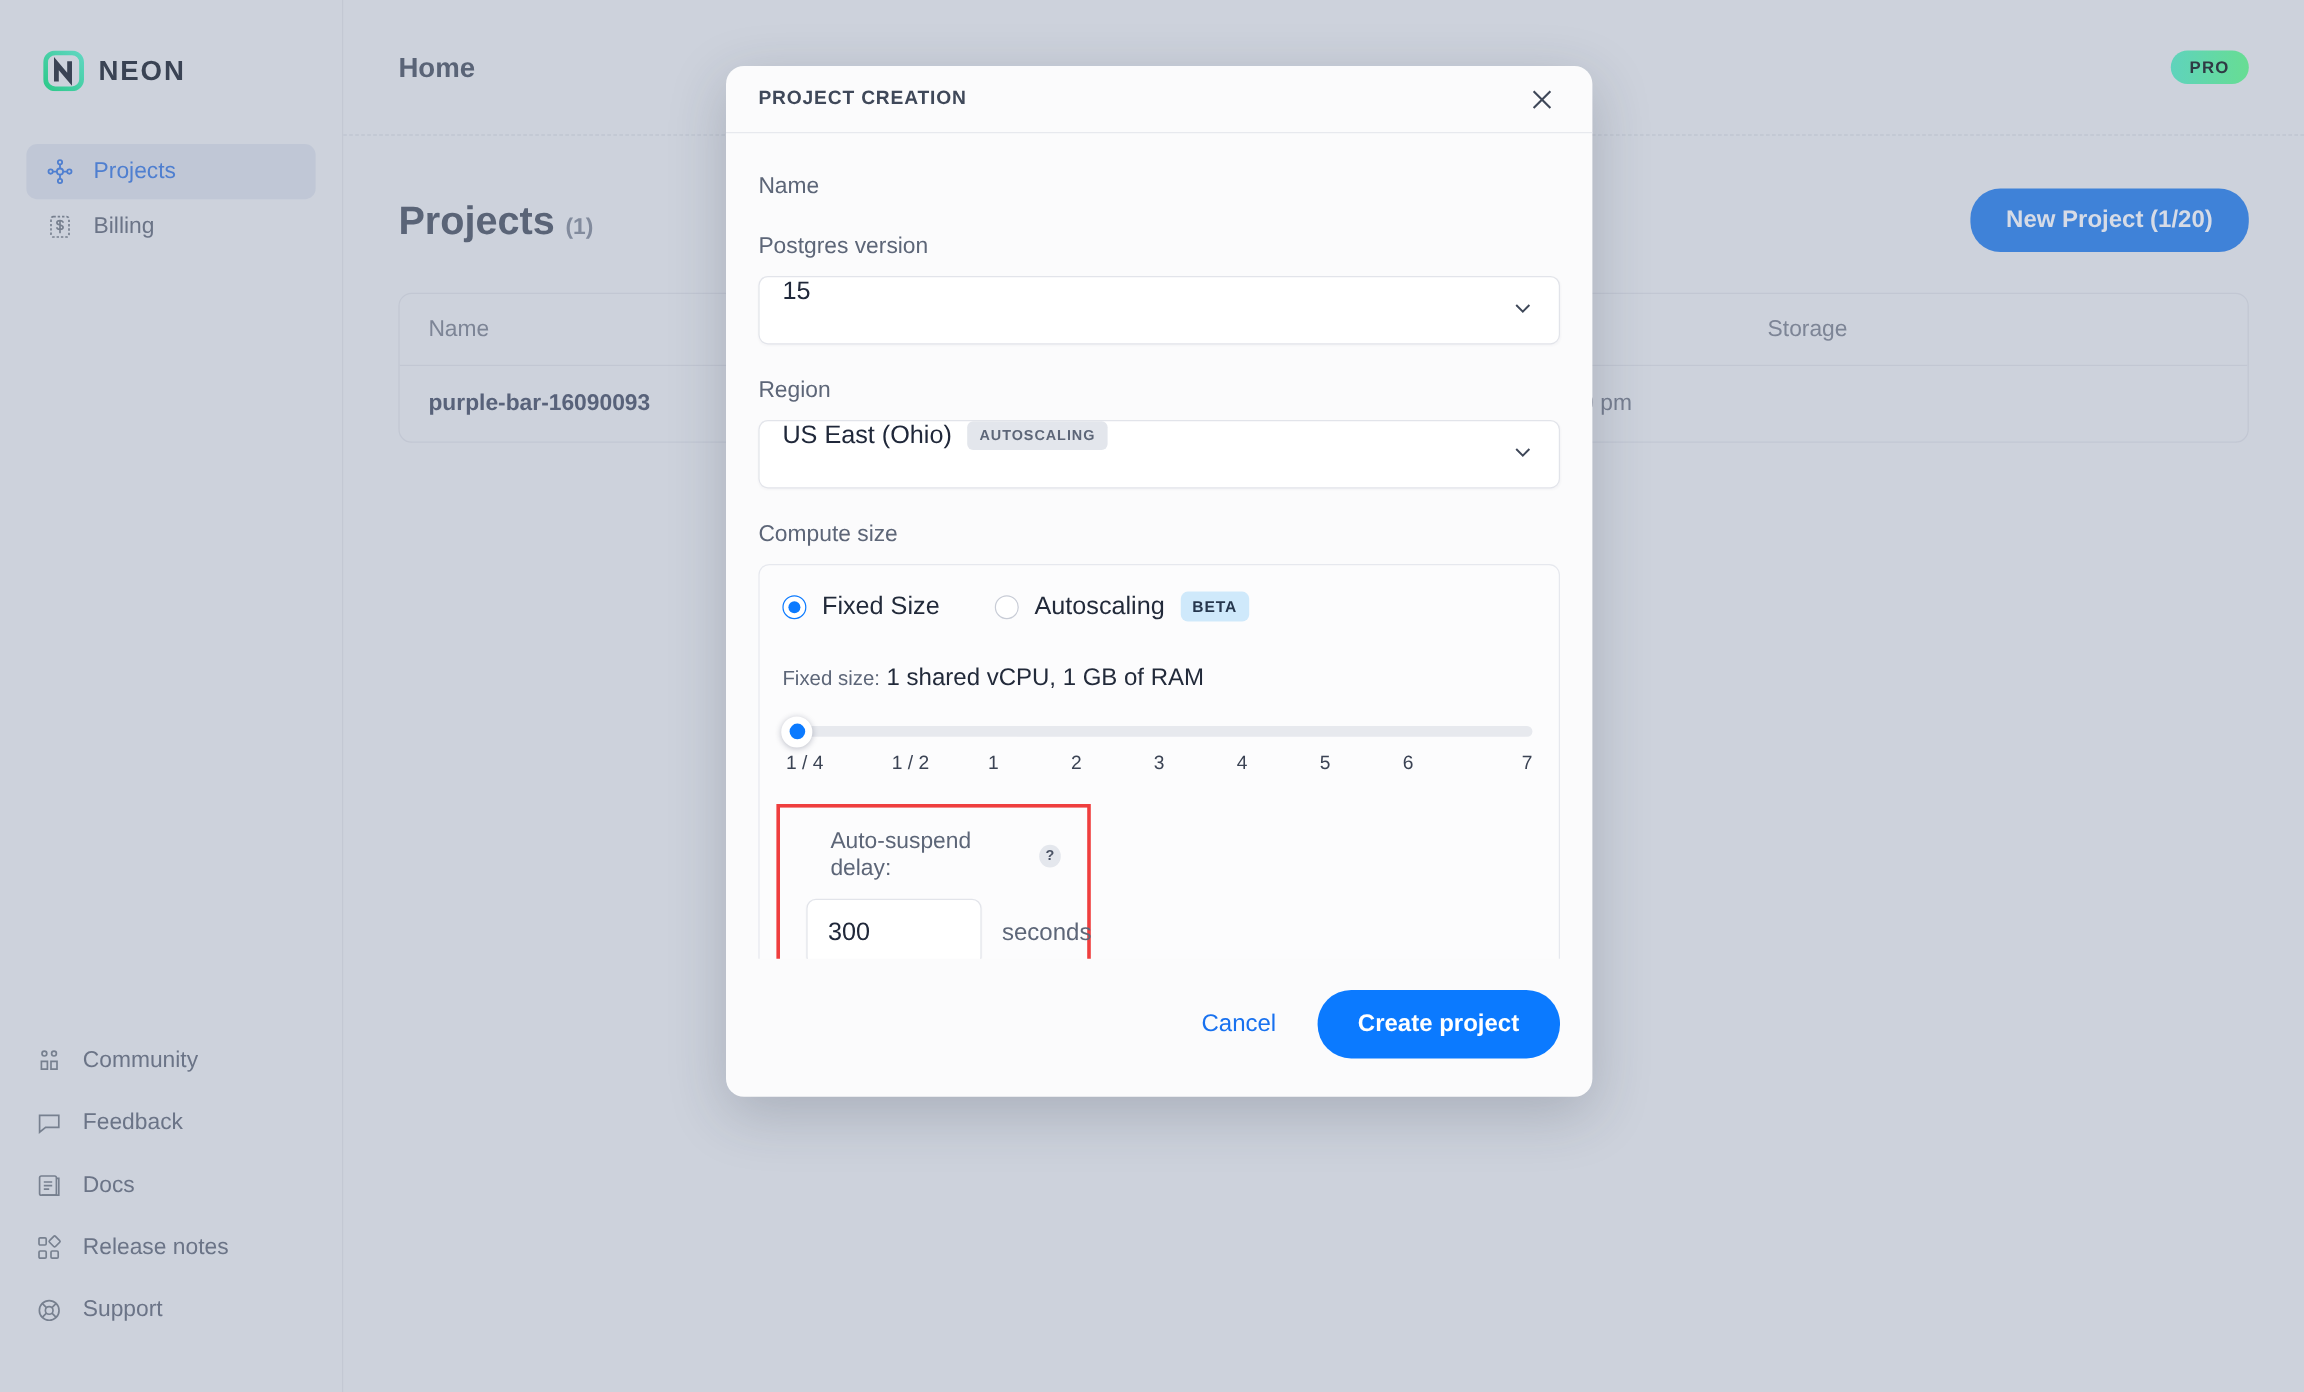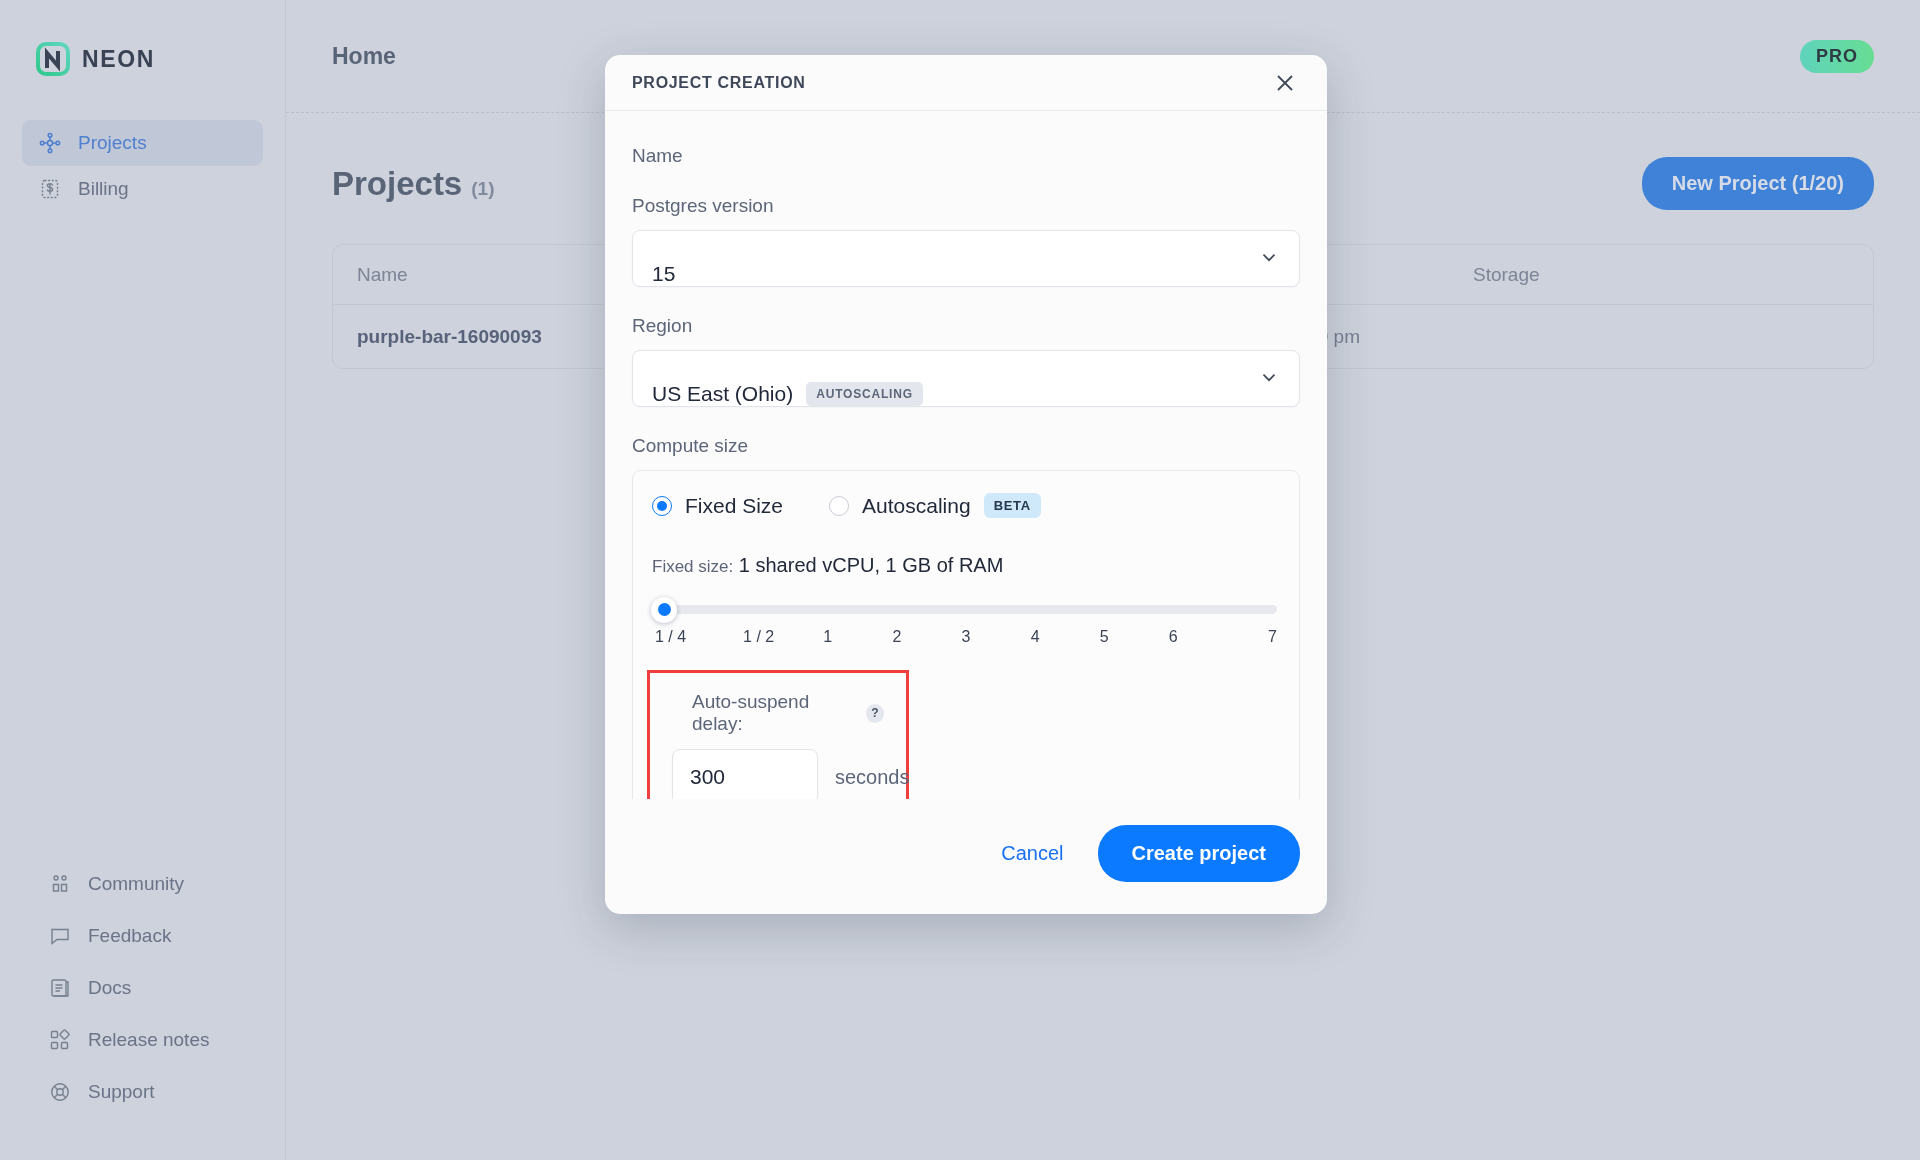--- a/index.html
+++ b/index.html
@@ -39,37 +39,37 @@
   }
   .nav-top { margin-top: 44px; padding: 0 22px; }
   .nav-item {
     display: flex; align-items: center; gap: 16px;
     height: 46px; padding: 0 16px; border-radius: 9px;
     font-size: 19px; color: #6b7487; cursor: pointer;
   }
   .nav-item.active { background: #c0c7d6; color: #4f7fd0; }
   .nav-item .ico { width: 24px; height: 24px; flex: 0 0 24px; display:block; }
   .nav-bottom {
-    margin-top: auto; padding: 0 22px 46px 32px;
+    margin-top: auto; padding: 0 22px 46px 13px;
     display: flex; flex-direction: column; gap: 8px;
   }
   .nav-bottom .nav-item { height: 44px; }
 
   
   #main { flex: 1 1 auto; display: flex; flex-direction: column; min-width: 0; }
   #topbar {
     height: 113px; flex: 0 0 113px;
     border-bottom: 1px dashed #b9bfcc;
     display: flex; align-items: center; justify-content: space-between;
     padding: 0 46px 0 46px;
   }
   #breadcrumb { font-size: 23px; font-weight: 700; color: #5a6477; }
   .pro-badge {
     background: linear-gradient(90deg,#5fd3bc,#67dd93);
-    color: #2f3a44; font-size: 18px; font-weight: 700;
+    color: #2f3a44; font-size: 14px; font-weight: 700;
     letter-spacing: 1px;
     padding: 6px 16px; border-radius: 20px; text-align: center;
   }
   #page-head {
     display: flex; align-items: center; justify-content: space-between;
     padding: 44px 46px 0 46px;
   }
   #page-title-wrap { display: flex; align-items: baseline; gap: 9px; }
   #page-title { font-size: 33px; font-weight: 700; color: #5a6477; }
   #page-count { font-size: 19px; font-weight: 700; color: #828b9d; }
@@ -143,21 +143,21 @@
     background: #fff; padding: 0 19px;
     font-size: 20px; color: #2d3543;
     font-family: inherit;
     box-shadow: 0 1px 2px rgba(20,30,50,.03);
   }
   .text-input::placeholder { color: #b6bcc9; }
   .select-box {
     width: 100%; height: 57px;
     border: 1px solid #e2e4ea; border-radius: 8px;
     background: #fff;
-    display: flex; align-items: flex-end; gap: 13px;
+    display: flex; align-items: flex-start; gap: 13px;
     padding: 0 19px; cursor: pointer;
     box-shadow: 0 1px 2px rgba(20,30,50,.03);
     position: relative;
   }
   .select-value { font-size: 21px; color: #20283a; }
   .tag-autoscaling {
     background: #e3e6ec; color: #5d6678;
     font-size: 12px; font-weight: 700; letter-spacing: .8px;
     padding: 5px 10px; border-radius: 5px;
   }

